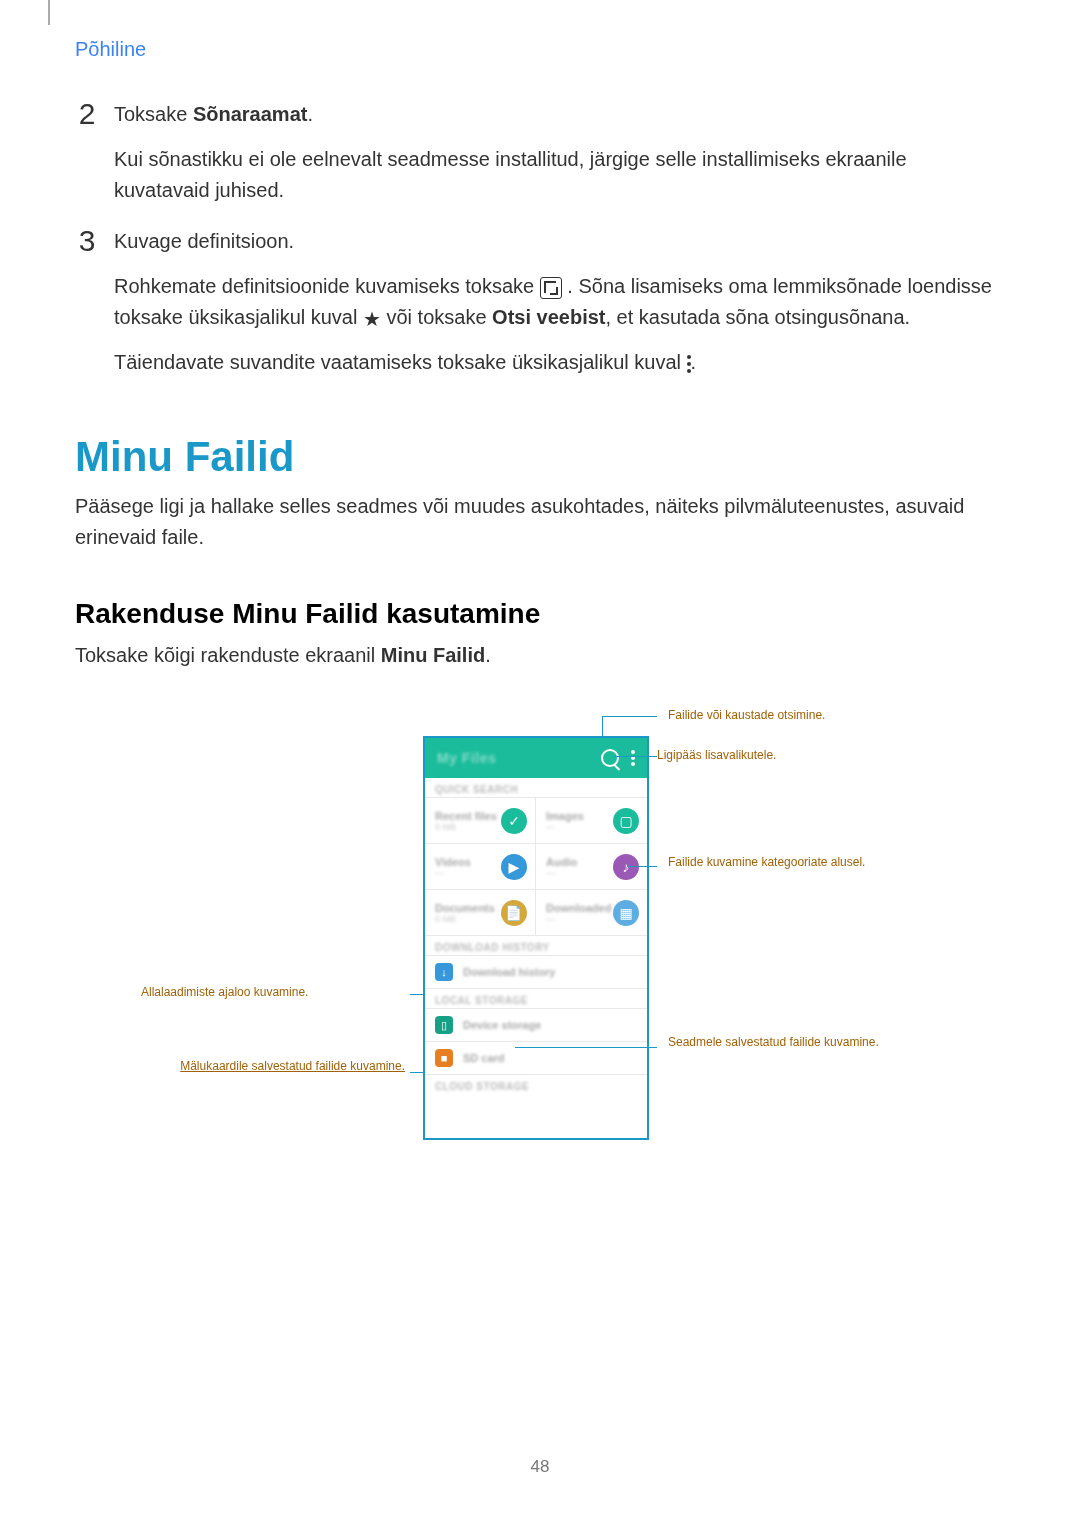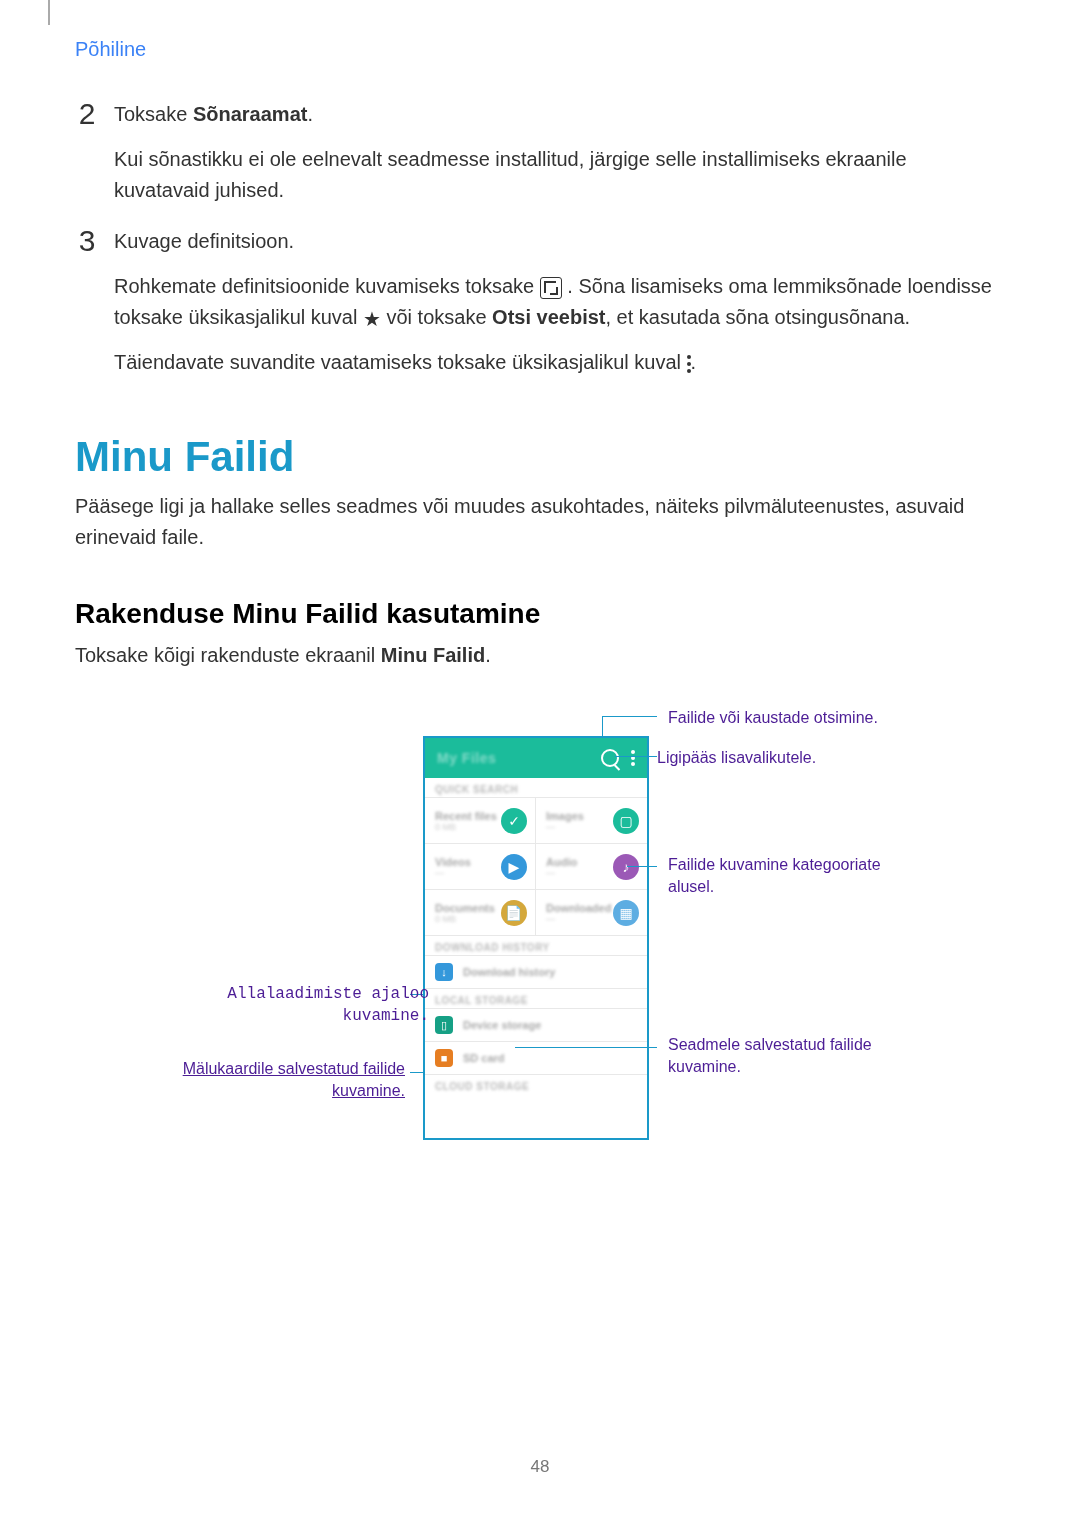--- a/index.html
+++ b/index.html
@@ -249,22 +249,22 @@
   .li-text {
     font-size: 11px;
     font-weight: 600;
     color: #aaa;
     filter: blur(1.5px);
   }
 
   
   .callout {
     position: absolute;
-    font-size: 16px;
-    color: #4c1d95;
+    font-size: 12px;
+    color: #a16207;
     line-height: 1.35;
   }
   .lead {
     position: absolute;
     background: #1a99c9;
     height: 1px;
   }
   .lead.v { width: 1px; height: auto; }
   .page-num {
     position: absolute;
@@ -400,19 +400,19 @@
 
     <div class="lead" style="left:335px; top:278px; width:13px;"></div>
 
     <div class="lead" style="left:440px; top:331px; width:142px;"></div>
 
     <div class="lead" style="left:335px; top:356px; width:13px;"></div>
 
     <div class="callout" style="left:593px; top:-9px;">Failide või kaustade otsimine.</div>
     <div class="callout" style="left:582px; top:31px;">Ligipääs lisavalikutele.</div>
     <div class="callout" style="left:593px; top:138px; width:260px;">Failide kuvamine kategooriate alusel.</div>
-    <div class="callout" style="right:576px; top:268px; text-align:right; width:260px;font-family:Liberation Mono, monospace;">Allalaadimiste ajaloo kuvamine.</div>
+    <div class="callout" style="right:604px; top:268px; text-align:left; width:260px;">Allalaadimiste ajaloo kuvamine.</div>
     <div class="callout" style="left:593px; top:318px; width:260px;">Seadmele salvestatud failide kuvamine.</div>
     <div class="callout" style="right:600px; top:342px; text-align:right; width:260px;text-decoration:underline;">Mälukaardile salvestatud failide kuvamine.</div>
   </div>
 </div>
 
 <div class="page-num">48</div>
 
 </body></html>

